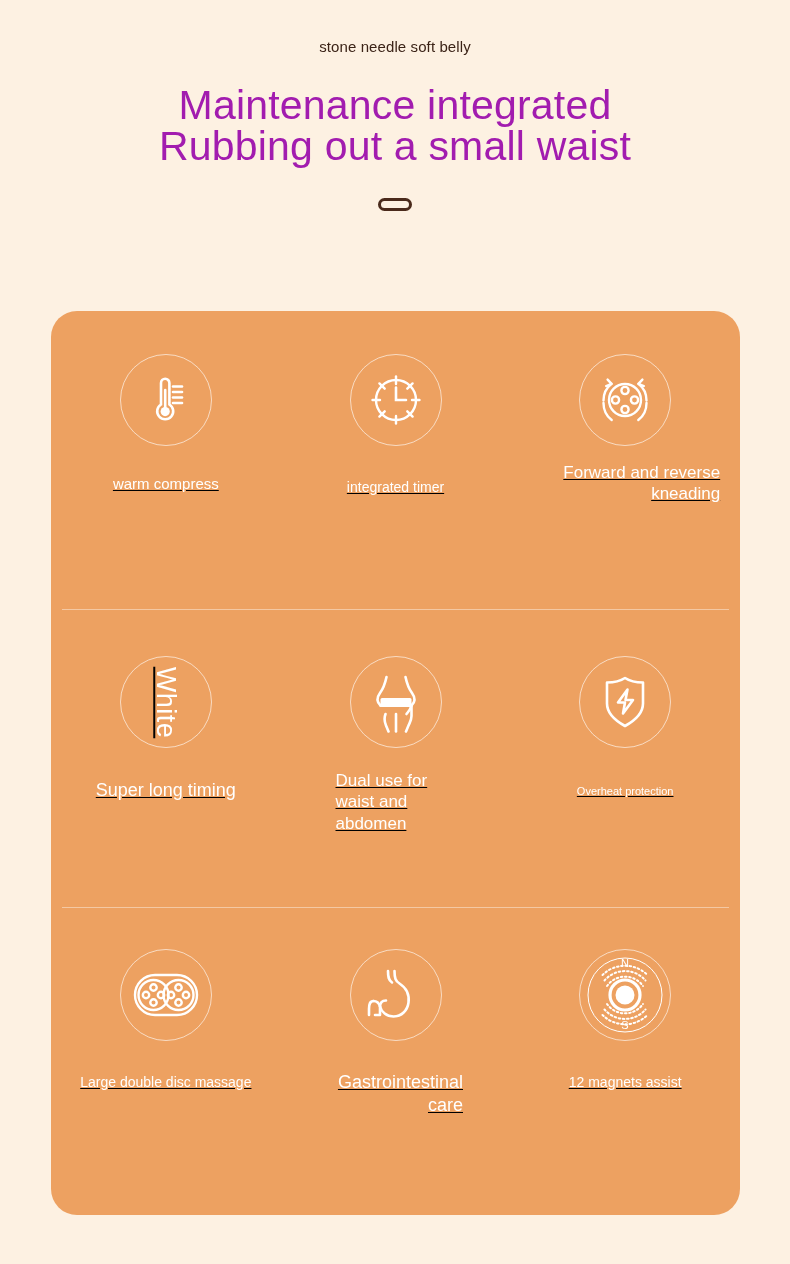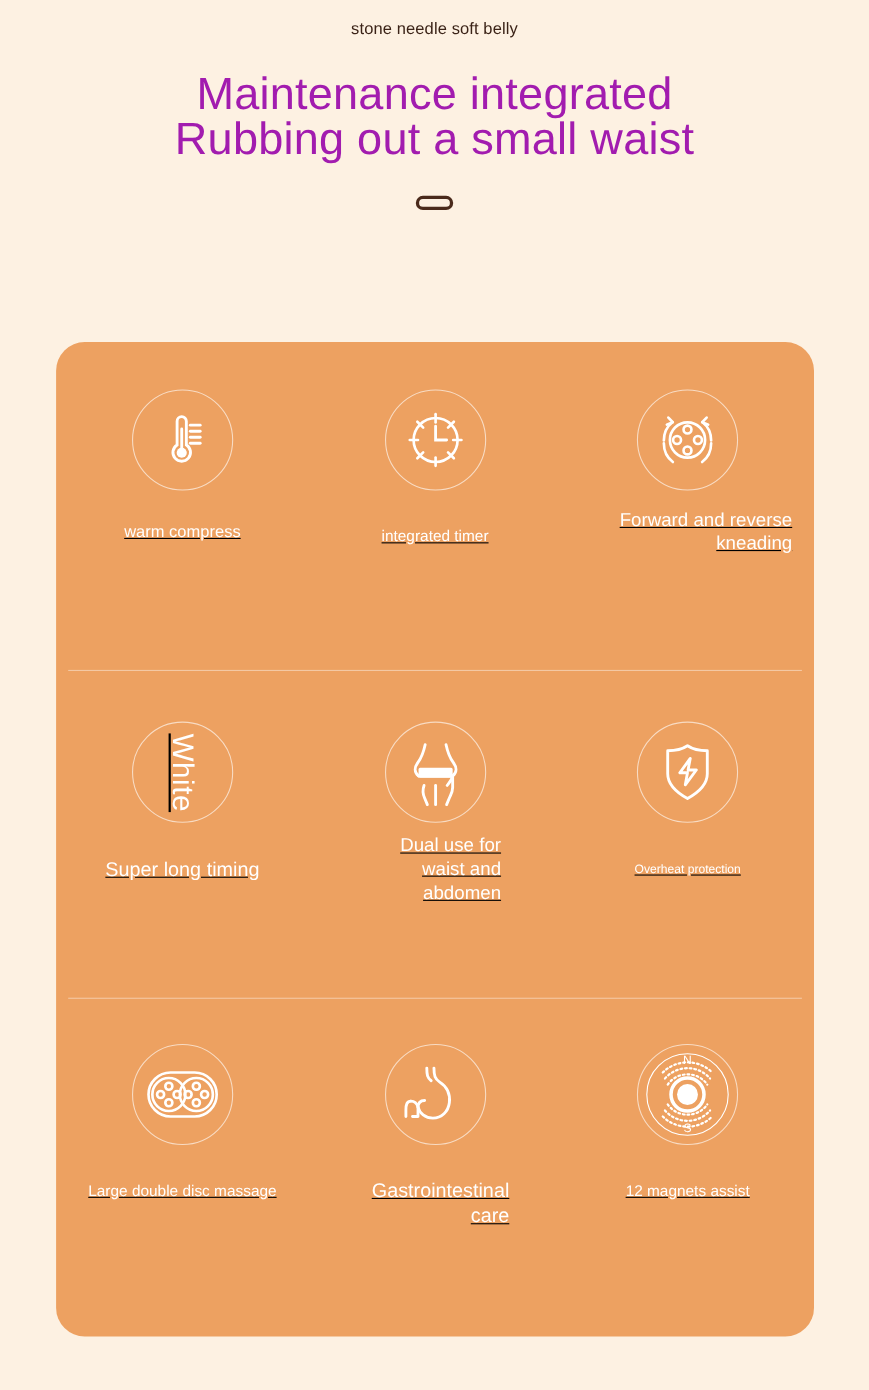--- a/index.html
+++ b/index.html
@@ -5,21 +5,21 @@
   * { margin:0; padding:0; box-sizing:border-box; }
   html, body {
     width:790px; height:1264px;
     background:#FDF1E2;
     font-family:"Liberation Sans", sans-serif;
     overflow:hidden;
   }
   .page { position:relative; width:790px; height:1264px; background:#FDF1E2; }
 
   
-  .header { padding-top:18px; text-align:center; }
+  .header { padding-top:38px; text-align:center; }
   .eyebrow {
     font-size:15px; color:#3B2317; letter-spacing:.1px;
     font-family:"Liberation Sans", sans-serif;
   }
   .headline {
     font-size:41px; color:#a21caf; font-weight:400;
     line-height:1.0; letter-spacing:.2px;
   }
   .headline.l1 { margin-top:30px; }
   .headline.l2 { }
@@ -65,21 +65,21 @@
   .c-warm    .icon-circle { margin-top:43px; }
   .c-warm    .cell-label { font-size:15px; margin-top:29px; }
   .c-timer   .icon-circle { margin-top:43px; }
   .c-timer   .cell-label { font-size:14px; margin-top:33px; }
   .c-knead   .icon-circle { margin-top:43px; }
   .c-knead   .cell-label { font-size:17px; margin-top:16px; width:196px; text-align:right; margin-left:-6px; }
 
   .c-white   .icon-circle { margin-top:47px; }
   .c-white   .cell-label { font-size:18px; margin-top:31px; }
   .c-dual    .icon-circle { margin-top:47px; }
-  .c-dual    .cell-label { font-size:17px; margin-top:10px; width:120px; text-align:right; }
+  .c-dual    .cell-label { font-size:17px; margin-top:22px; width:120px; text-align:left; }
   .c-heat    .icon-circle { margin-top:47px; }
   .c-heat    .cell-label { font-size:11px; margin-top:37px; }
 
   .c-disc    .icon-circle { margin-top:42px; }
   .c-disc    .cell-label { font-size:14px; margin-top:33px; }
   .c-gastro  .icon-circle { margin-top:42px; }
   .c-gastro  .cell-label { font-size:18px; margin-top:30px; width:135px; text-align:right; }
   .c-magnet  .icon-circle { margin-top:42px; }
   .c-magnet  .cell-label { font-size:14px; margin-top:33px; }
 

